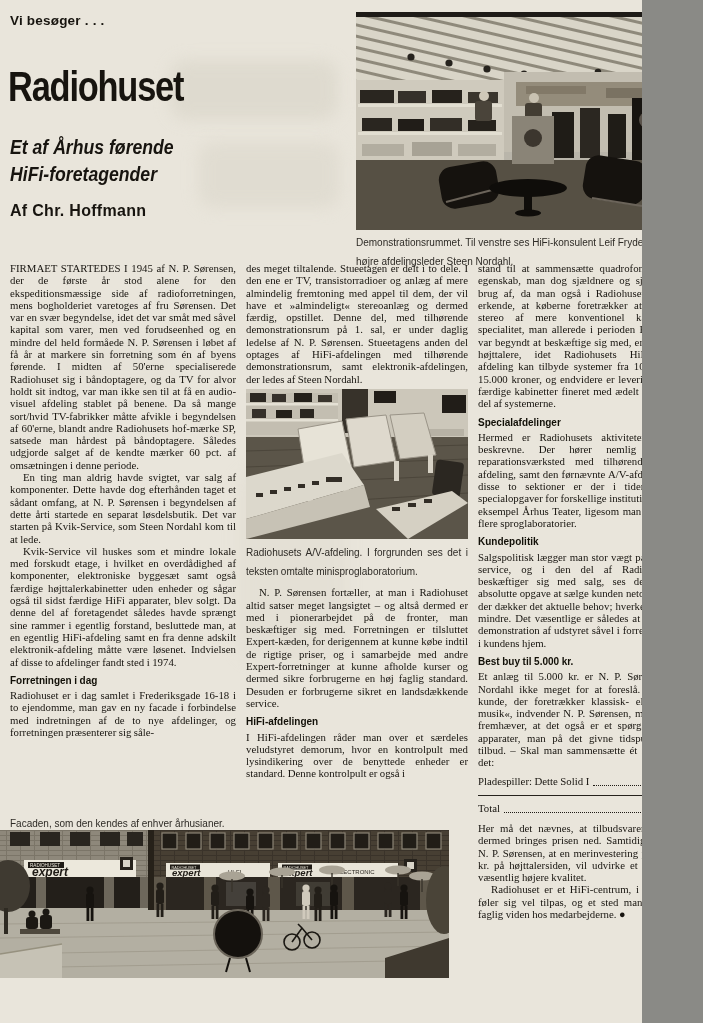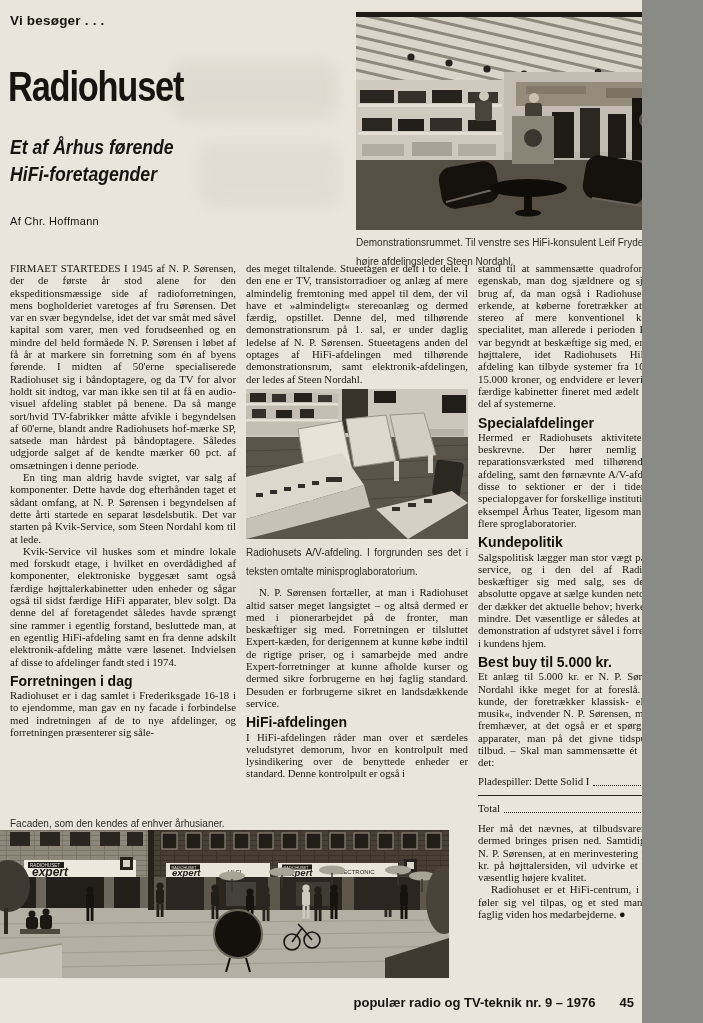--- a/index.html
+++ b/index.html
@@ -19,39 +19,39 @@
 
   
   .kicker  { position:absolute; left:10px; top:13px;
              font-family:"Liberation Sans",sans-serif; font-weight:bold; font-size:13.5px; letter-spacing:.2px; }
   .title   { position:absolute; left:8px; top:62px;
              font-family:"Liberation Sans",sans-serif; font-weight:bold; font-size:43px;
              letter-spacing:-1.5px; transform:scaleX(.8); transform-origin:0 50%; white-space:nowrap; }
   .subtitle{ position:absolute; left:10px; top:133px;
              font-family:"Liberation Sans",sans-serif; font-weight:bold; font-style:italic;
              font-size:21px; line-height:27px; transform:scaleX(.84); transform-origin:0 0; white-space:nowrap; }
-  .byline  { position:absolute; left:10px; top:215px;
-             font-family:"Liberation Sans",sans-serif; font-size:11px; letter-spacing:.3px; }
+  .byline  { position:absolute; left:10px; top:202px;
+             font-family:"Liberation Sans",sans-serif; font-size:16px; letter-spacing:.3px;font-weight:bold; }
 
   
   .photo { position:absolute; display:block; }
   .photo svg { display:block; }
   .cap { font-family:"Liberation Sans",sans-serif; font-size:10px; line-height:19px; color:#2e2b26; }
   .cap1 { position:absolute; left:356px; top:233px; width:347px; }
   .cap3 { position:absolute; left:10px;  top:814px; width:340px; }
 
   
   .col { position:absolute; top:262px; font-size:10.8px; line-height:12.3px;
          text-align:justify; word-spacing:-.2px; }
   .col1 { left:10px;  width:226px; }
   .col2 { left:246px; width:222px; }
   .col3 { left:478px; width:219px; }
   .col p { margin:0; }
   .col p.ind { text-indent:13px; }
-  .sect { font-family:"Liberation Sans",sans-serif; font-size:14px; font-weight:bold;
+  .sect { font-family:"Liberation Sans",sans-serif; font-size:10px; font-weight:bold;
           margin:7px 0 2px; color:#121008; text-align:left; }
   .midphoto { margin:4px 0 2px; }
   .cap2 { margin:1px 0 5px; }
 
   
   .price-block { margin-top:6px; font-size:10.8px; }
   .price-row { display:flex; align-items:baseline; line-height:13.2px; }
   .price-row .lbl, .price-row .amt { white-space:nowrap; }
   .price-row .dots { flex:1; margin:0 4px 2px; border-bottom:1.6px dotted #201c16; align-self:flex-end; }
   .price-rule { border:0; border-top:1.5px solid #26221c; margin:7px 0 6px; }
@@ -390,17 +390,14 @@
         <ellipse cx="8" cy="56" rx="22" ry="26" fill="#3f3a31"></ellipse>
         <rect x="4" y="78" width="4" height="26" fill="#2e2a22"></rect>
         <ellipse cx="444" cy="70" rx="18" ry="34" fill="#4a4438"></ellipse>
       </g>
       <polygon points="385,128 449,108 449,148 385,148" fill="#3f392f"></polygon>
       <polygon points="0,124 62,114 62,148 0,148" fill="#c6c2b5"></polygon>
       <line x1="0" y1="124" x2="62" y2="114" stroke="#96917f" stroke-width="1.5"></line>
     </svg>
   </div>
 
-  <div class="footer">
-    <span>populær radio og TV-teknik nr. 9 – 1976</span><span class="pagenum">45</span>
-  </div>
 
 </div>
 
 </body></html>

